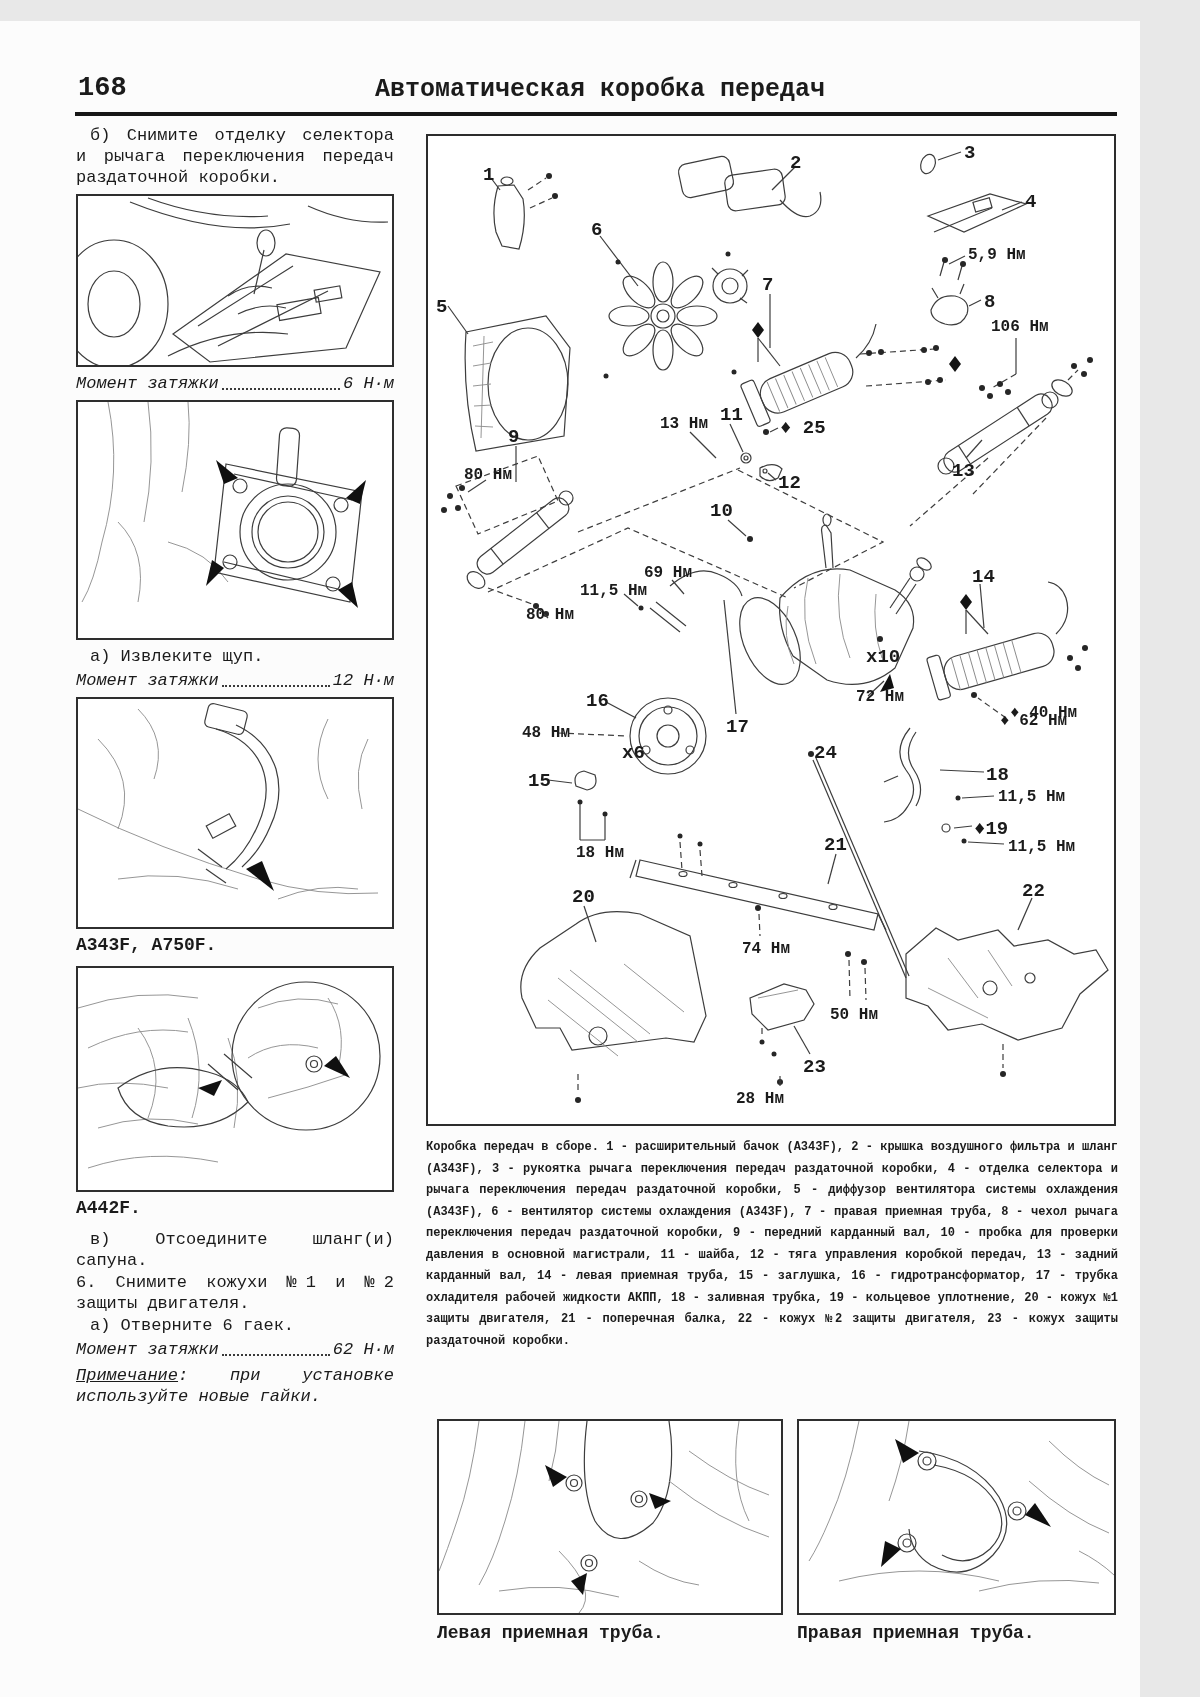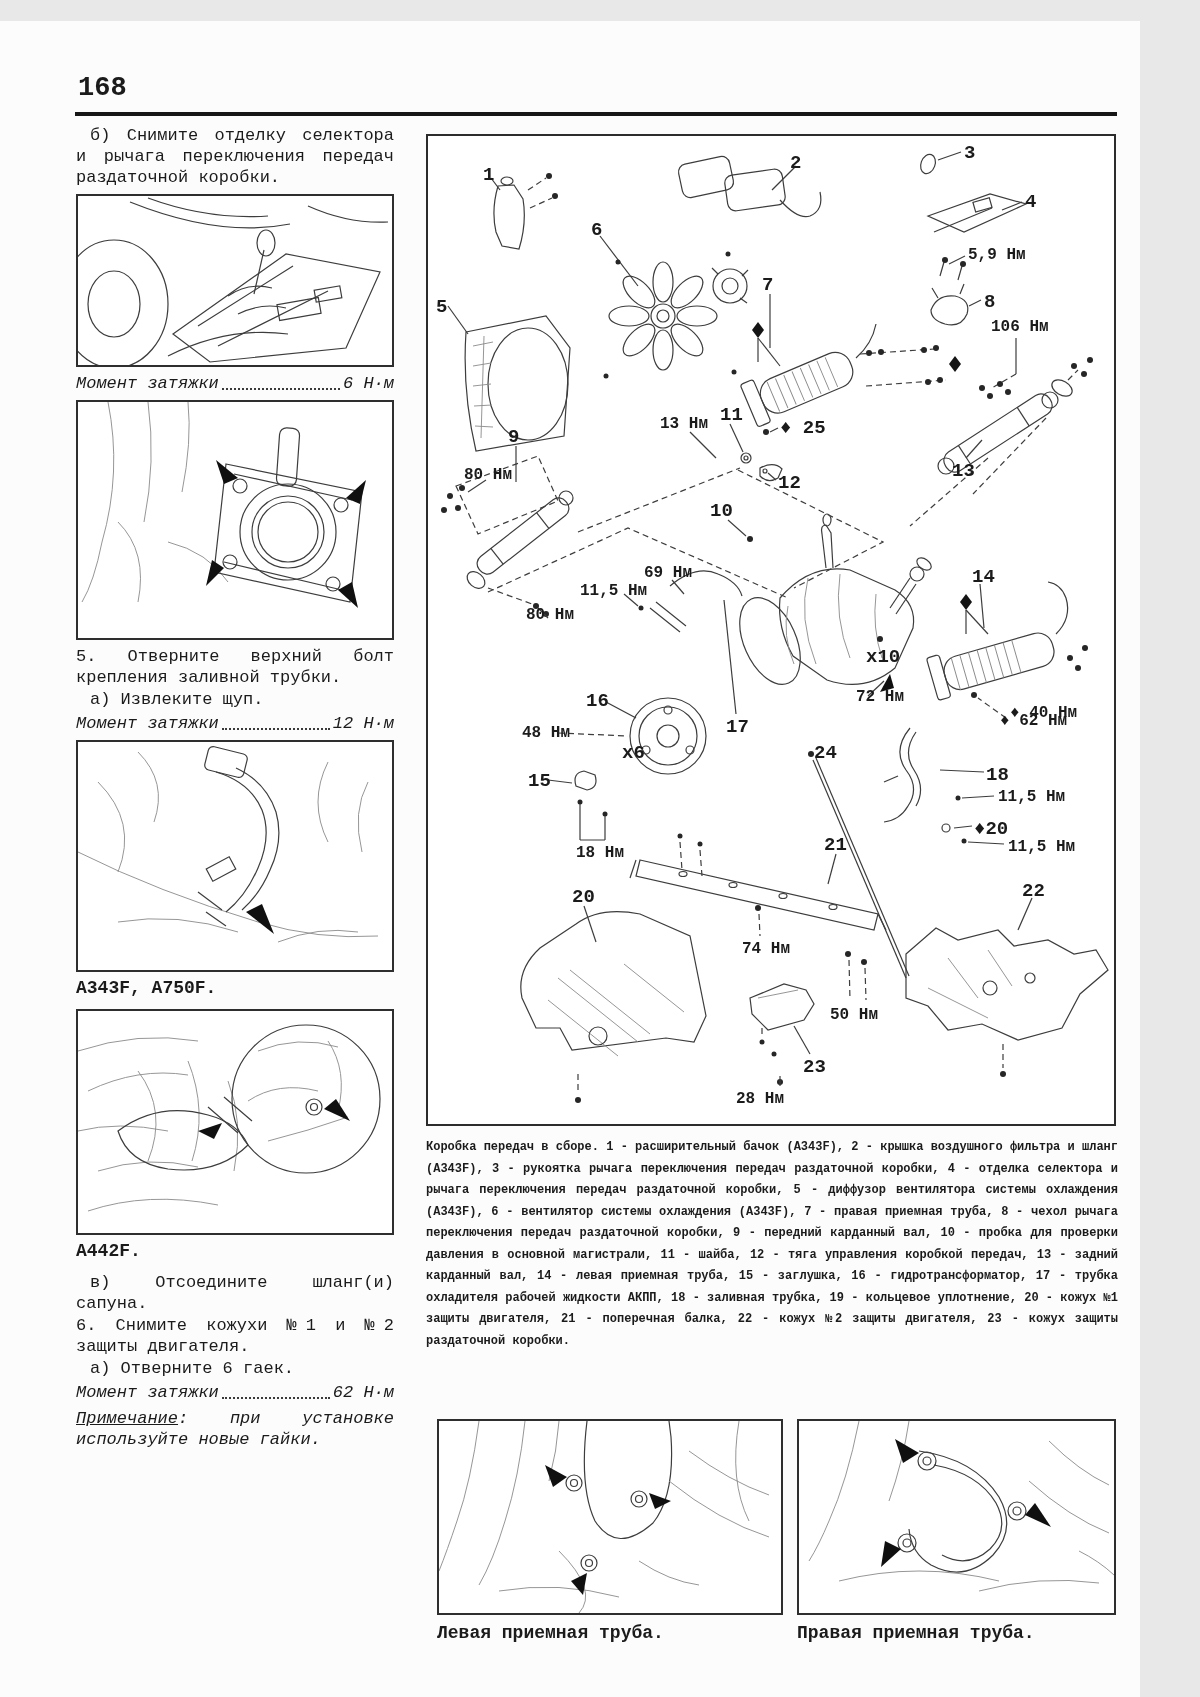--- a/index.html
+++ b/index.html
@@ -40,20 +40,21 @@
   .photocap{position:absolute;top:1602px;font-size:18px;font-weight:700;}
   .photocap.left{left:437px;}
   .photocap.right{left:797px;}
 </style>
 </head>
 <body>
 
 <div class="page">
 
   <div class="hdr-num">168</div>
+  <div class="hdr-title">Автоматическая коробка передач</div>
   <div class="hdr-rule"></div>
 
   <div class="leftcol">
     <p class="indent">б) Снимите отделку селектора и рычага переключения передач раздаточной коробки.</p>
 
     <div class="figure" style="height:173px">
       <svg class="sketch" width="314" height="169" viewBox="0 0 314 169">
         <ellipse cx="36" cy="108" rx="54" ry="64"></ellipse>
         <ellipse cx="36" cy="108" rx="26" ry="33"></ellipse>
         <path d="M52,6 q90,36 160,22 M70,2 q60,22 120,18"></path>
@@ -88,21 +89,20 @@
           <circle cx="263" cy="103" r="7"></circle>
         <circle cx="152" cy="160" r="7"></circle>
           <circle cx="255" cy="182" r="7"></circle>
         <polygon class="arr" points="138,58 160,76 146,82"></polygon>
         <polygon class="arr" points="288,78 268,96 282,102"></polygon>
         <polygon class="arr" points="128,184 146,166 134,158"></polygon>
         <polygon class="arr" points="280,206 260,188 274,180"></polygon>
       </svg>
     </div>
 
-    <p>5. Отверните верхний болт крепления заливной трубки.</p>
     <p class="indent">а) Извлеките щуп.</p>
     <div class="torque">
       <span>Момент затяжки</span>
       <span class="dots"></span>
       <span>12 Н·м</span>
     </div>
 
     <div class="figure" style="height:232px">
       <svg class="sketch" width="314" height="228" viewBox="0 0 314 228">
         <path class="thin" d="M0,110 q80,40 180,70 q60,18 120,14 M20,40 q40,40 20,90 M60,10 q30,30 16,70 M250,20 q-20,40 0,80 M290,40 q-16,30 -6,70"></path>
@@ -415,21 +415,21 @@
         <span class="dlabel" style="left: 582px; top: 568px;">♦ 40 Нм</span>
         <span class="dlabel" style="left: 572px; top: 576px;">♦ 62 Нм</span>
         <span class="dlabel big" style="left: 158px; top: 554px;">16</span>
         <span class="dlabel" style="left: 94px; top: 588px;">48 Нм</span>
         <span class="dlabel big" style="left: 194px; top: 606px;">x6</span>
         <span class="dlabel big" style="left: 100px; top: 634px;">15</span>
         <span class="dlabel big" style="left: 298px; top: 580px;">17</span>
         <span class="dlabel big" style="left: 386px; top: 606px;">24</span>
         <span class="dlabel big" style="left: 558px; top: 628px;">18</span>
         <span class="dlabel" style="left: 570px; top: 652px;">11,5 Нм</span>
-        <span class="dlabel big" style="left: 546px; top: 682px;">♦20</span>
+        <span class="dlabel big" style="left: 546px; top: 682px;">♦19</span>
         <span class="dlabel" style="left: 580px; top: 702px;">11,5 Нм</span>
         <span class="dlabel" style="left: 148px; top: 708px;">18 Нм</span>
         <span class="dlabel big" style="left: 144px; top: 750px;">20</span>
         <span class="dlabel big" style="left: 396px; top: 698px;">21</span>
         <span class="dlabel" style="left: 314px; top: 804px;">74 Нм</span>
         <span class="dlabel" style="left: 402px; top: 870px;">50 Нм</span>
         <span class="dlabel big" style="left: 594px; top: 744px;">22</span>
         <span class="dlabel big" style="left: 375px; top: 920px;">23</span>
         <span class="dlabel" style="left: 308px; top: 954px;">28 Нм</span>
       </div>

